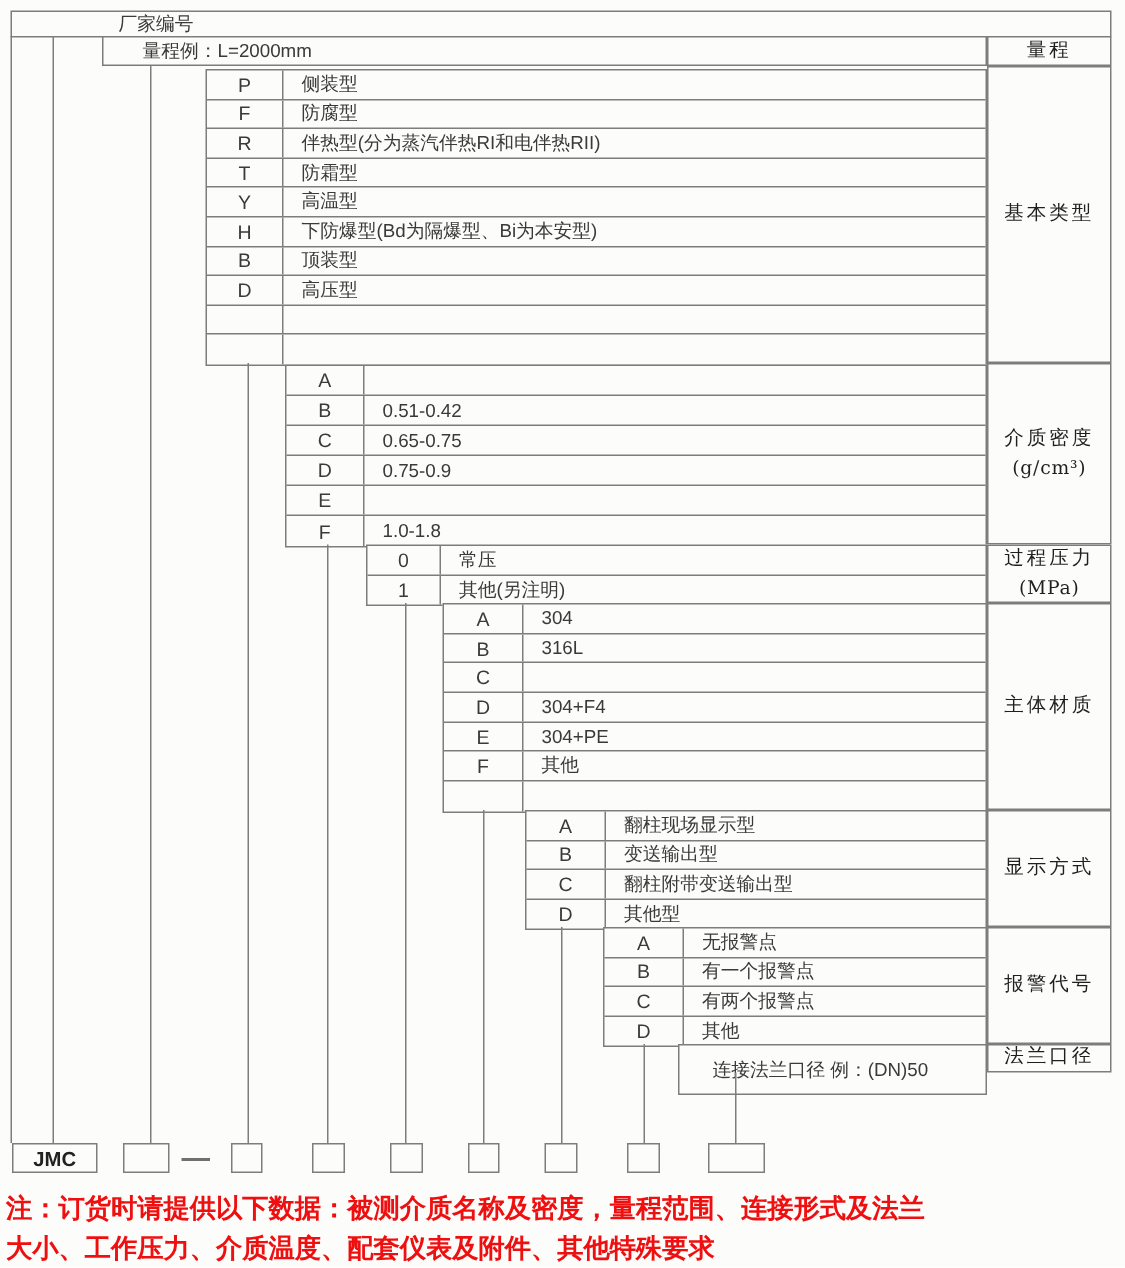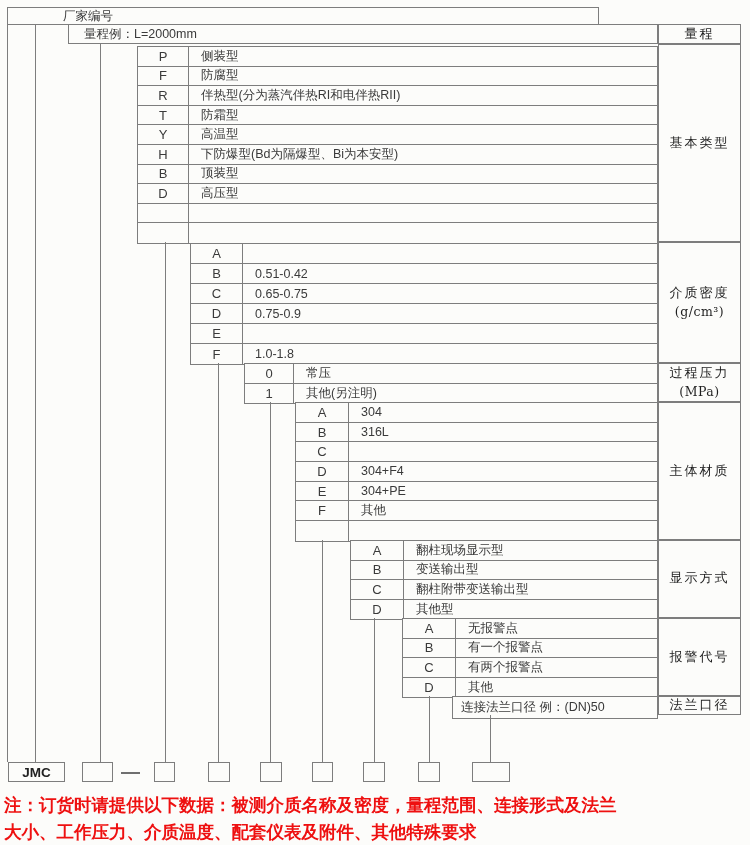--- a/index.html
+++ b/index.html
@@ -25,25 +25,25 @@
         font-weight:bold;font-size:13.5px;color:#222;}
   .dash{position:absolute;top:772px;height:2px;background:#6f6f6f;}
   .note-line{position:absolute;left:4px;width:744px;color:#ee1010;font-weight:bold;
         font-size:17.5px;line-height:27px;white-space:nowrap;}
 </style>
 </head>
 <body>
 
 <div class="stage">
 
-  <div class="cell" style="left:7px;top:7px;width:592px;height:18px;padding-left:55px;">
+  <div class="cell" style="left:7px;top:7px;width:734px;height:18px;padding-left:71px;">
     <span>厂家编号</span>
   </div>
 
-  <div class="cell" style="left:68px;top:24px;width:590px;height:20px;padding-left:15px;">
+  <div class="cell" style="left:68px;top:24px;width:590px;height:20px;padding-left:26px;">
     <span>量程例：L=2000mm</span>
   </div>
   <div class="lbl" style="top:24px;height:20px;">
     <span>量程</span>
   </div>
 
   <div class="tbl" style="left:137px;top:46px;width:521px;">
     <div class="row" style="height:19.6px">
         <div class="code" style="width:51px">P</div>
         <div class="desc">侧装型</div>
@@ -203,21 +203,21 @@
       </div>
     <div class="row" style="height:19.5px">
         <div class="code" style="width:53px">D</div>
         <div class="desc">其他</div>
       </div>
   </div>
   <div class="lbl" style="top:618px;height:78px;">
     <span>报警代号</span>
   </div>
 
-  <div class="cell" style="left:452px;top:696px;width:206px;height:23px;padding-left:8px;">
+  <div class="cell" style="left:452px;top:696px;width:206px;height:34px;padding-left:22px;">
     <span>连接法兰口径 例：(DN)50</span>
   </div>
   <div class="lbl" style="top:696px;height:19px;">
     <span>法兰口径</span>
   </div>
 
   <div class="vline" style="left:7px;top:24px;height:738px;"></div>
   <div class="vline" style="left:35px;top:24px;height:738px;"></div>
   <div class="vline" style="left:100px;top:44px;height:718px;"></div>
   <div class="vline" style="left:165px;top:242px;height:520px;"></div>

